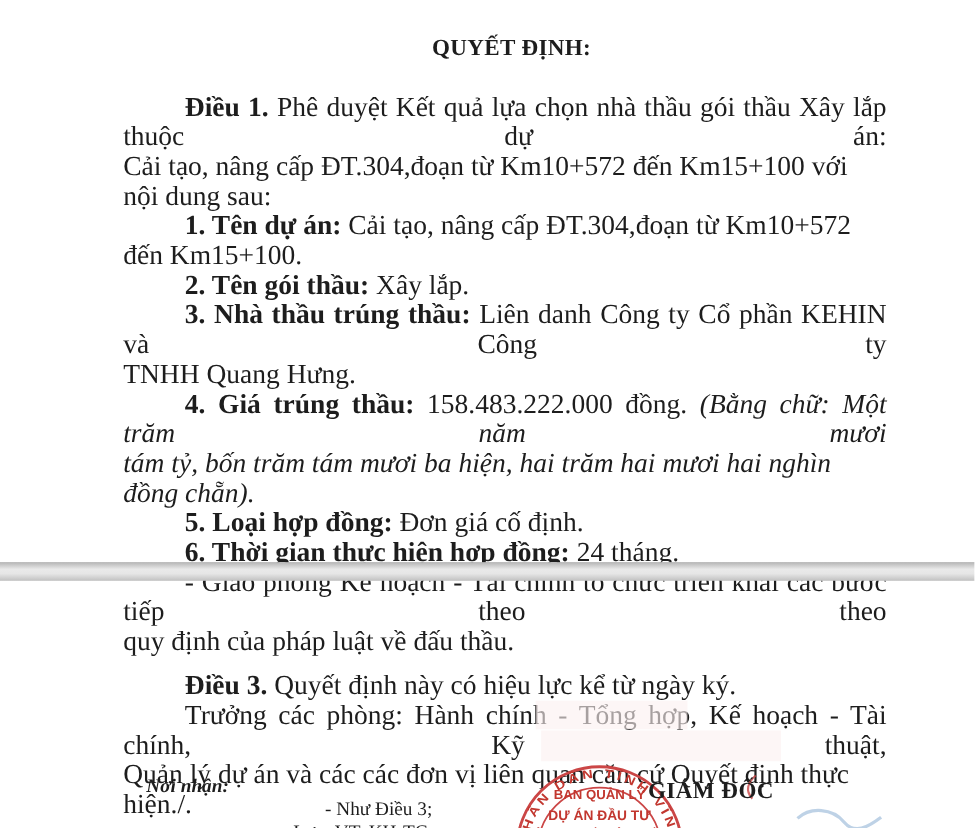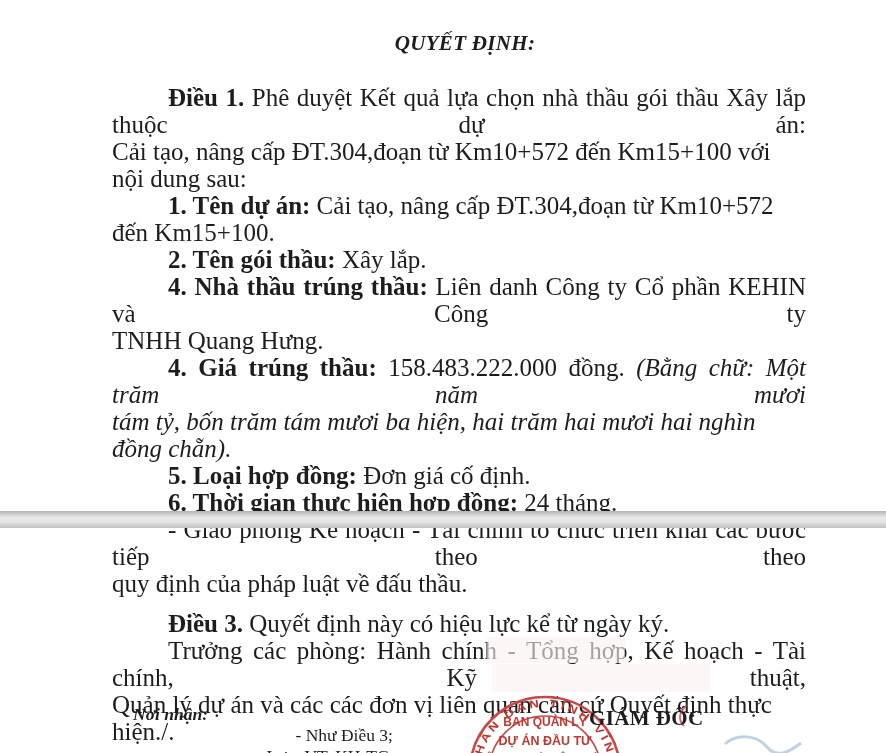--- a/index.html
+++ b/index.html
@@ -9,21 +9,20 @@
     font-family:"Liberation Serif","DejaVu Serif",serif;
     color:#1d1d1d;
     position:relative;
   }
   .doc-root { position:absolute; inset:0; overflow:hidden; }
 
   .doc-title {
     position:absolute; left:112px; top:30px; width:706px;
     text-align:center; font-weight:bold; font-size:21px; line-height:27px;
     letter-spacing:0.3px;
-    font-style:italic;
   }
 
   .flow { position:absolute; left:112px; width:694px; font-size:25px; line-height:27px; }
   .flow-p1 { top:84px; }
   .flow-p2 { top:610px; }
 
   .para { margin:0; }
   .line { white-space:normal; }
   .line.ind { text-indent:56px; }
   .line.jl { text-align:justify; text-align-last:justify; }
@@ -70,21 +69,21 @@
           <div class="line jl ind"><span class="seg b">Điều 1. </span><span class="seg">Phê duyệt Kết quả lựa chọn nhà thầu gói thầu Xây lắp thuộc dự án:</span></div>
           <div class="line"><span class="seg">Cải tạo, nâng cấp ĐT.304,đoạn từ Km10+572 đến Km15+100 với nội dung sau:</span></div>
         </div>
         <div class="para">
           <div class="line ind"><span class="seg b">1. Tên dự án: </span><span class="seg">Cải tạo, nâng cấp ĐT.304,đoạn từ Km10+572 đến Km15+100.</span></div>
         </div>
         <div class="para">
           <div class="line ind"><span class="seg b">2. Tên gói thầu: </span><span class="seg">Xây lắp.</span></div>
         </div>
         <div class="para">
-          <div class="line jl ind"><span class="seg b">4. Nhà thầu trúng thầu: </span><span class="seg">Liên danh Công ty Cổ phần KEHIN và Công ty</span></div>
+          <div class="line jl ind"><span class="seg b">3. Nhà thầu trúng thầu: </span><span class="seg">Liên danh Công ty Cổ phần KEHIN và Công ty</span></div>
           <div class="line"><span class="seg">TNHH Quang Hưng.</span></div>
         </div>
         <div class="para">
           <div class="line jl ind"><span class="seg b">4. Giá trúng thầu: </span><span class="seg">158.483.222.000 đồng. </span><span class="seg i">(Bằng chữ: Một trăm năm mươi</span></div>
           <div class="line"><span class="seg i">tám tỷ, bốn trăm tám mươi ba hiện, hai trăm hai mươi hai nghìn đồng chẵn).</span></div>
         </div>
         <div class="para">
           <div class="line ind"><span class="seg b">5. Loại hợp đồng: </span><span class="seg">Đơn giá cố định.</span></div>
         </div>
         <div class="para">

